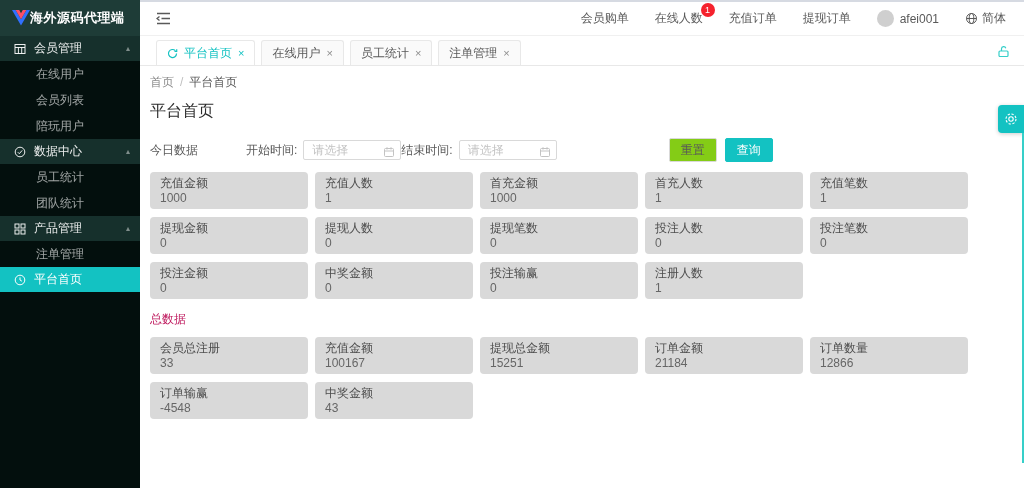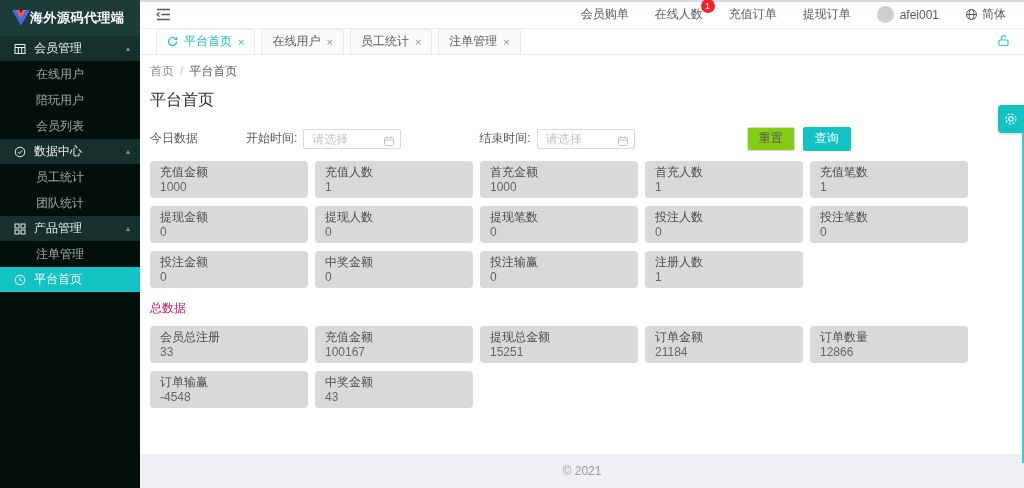--- a/index.html
+++ b/index.html
@@ -50,21 +50,21 @@
   
   .content { padding:0 16px 0 10px; flex:1; }
   .breadcrumb { margin-top:8px; color:#8c8c8c; }
   .breadcrumb .bc-cur { color:#595959; }
   .bc-sep { margin:0 6px; color:#bfbfbf; }
   .page-title { margin-top:10px; font-size:16px; font-weight:500; color:#2b2b2b; }
 
   .filter-row { display:flex; align-items:center; margin:16px 0 10px; }
   .flabel { color:#595959; white-space:nowrap; }
   .f-start { margin-left:48px; }
-  .f-end { margin-left:78px; }
+  .f-end { }
   .date-box { position:relative; margin-left:6px; }
   .date-box input { width:98px; height:20px; border:1px solid #d9d9d9; border-radius:2px; padding:0 22px 0 8px;
                     font-size:12px; color:#595959; font-family:inherit; outline:none; }
   .date-box input::placeholder { color:#c3c3c3; }
   .cal { position:absolute; right:6px; top:6px; pointer-events:none; }
   .btn { height:24px; padding:0 11px; border-radius:2px; font-size:12px; cursor:pointer; font-family:inherit; }
   .btn-reset { margin-left:112px; background:#84cc16; border:1px solid #d9d9d9; color:#595959; }
   .btn-query { margin-left:8px; background:#13c2c2; border:1px solid #13c2c2; color:#fff; }
 
   .cards { display:grid; grid-template-columns:repeat(5,158px); gap:8px 7px; }
@@ -104,24 +104,24 @@
               <path d="M1 4.5h10M4.4 4.5V10.5M7.7 4.5V10.5"></path>
             </svg>
         </span>
         <span>会员管理</span>
         <span class="caret">▴</span>
       </div>
       <div class="menu-row menu-sub">
         <span>在线用户</span>
       </div>
       <div class="menu-row menu-sub">
+        <span>会员列表</span>
+      </div>
+      <div class="menu-row menu-sub">
         <span>陪玩用户</span>
-      </div>
-      <div class="menu-row menu-sub">
-        <span>会员列表</span>
       </div>
 
       <div class="menu-row menu-group">
         <span class="mi">
           <svg width="12" height="12" viewBox="0 0 12 12">
               <circle cx="6" cy="6" r="4.8"></circle>
               <path d="M3.8 6.2l1.5 1.5 2.9-3.3"></path>
             </svg>
         </span>
         <span>数据中心</span>
@@ -359,23 +359,20 @@
             <div class="card-value">-4548</div>
           </div>
 
           <div class="card">
             <div class="card-label">中奖金额</div>
             <div class="card-value">43</div>
           </div>
         </div>
     </div>
 
-    <footer>
-      <span>© 2021</span>
-    </footer>
   </div>
 
   <div class="gear-btn">
     <svg width="14" height="14" viewBox="0 0 14 14" fill="none" stroke="#fff" stroke-width="1.1">
       <circle cx="7" cy="7" r="2.2"></circle>
         <circle cx="7" cy="7" r="5" stroke-dasharray="2.3 1.6"></circle>
     </svg>
   </div>
   <div class="scroll-line"></div>
 

